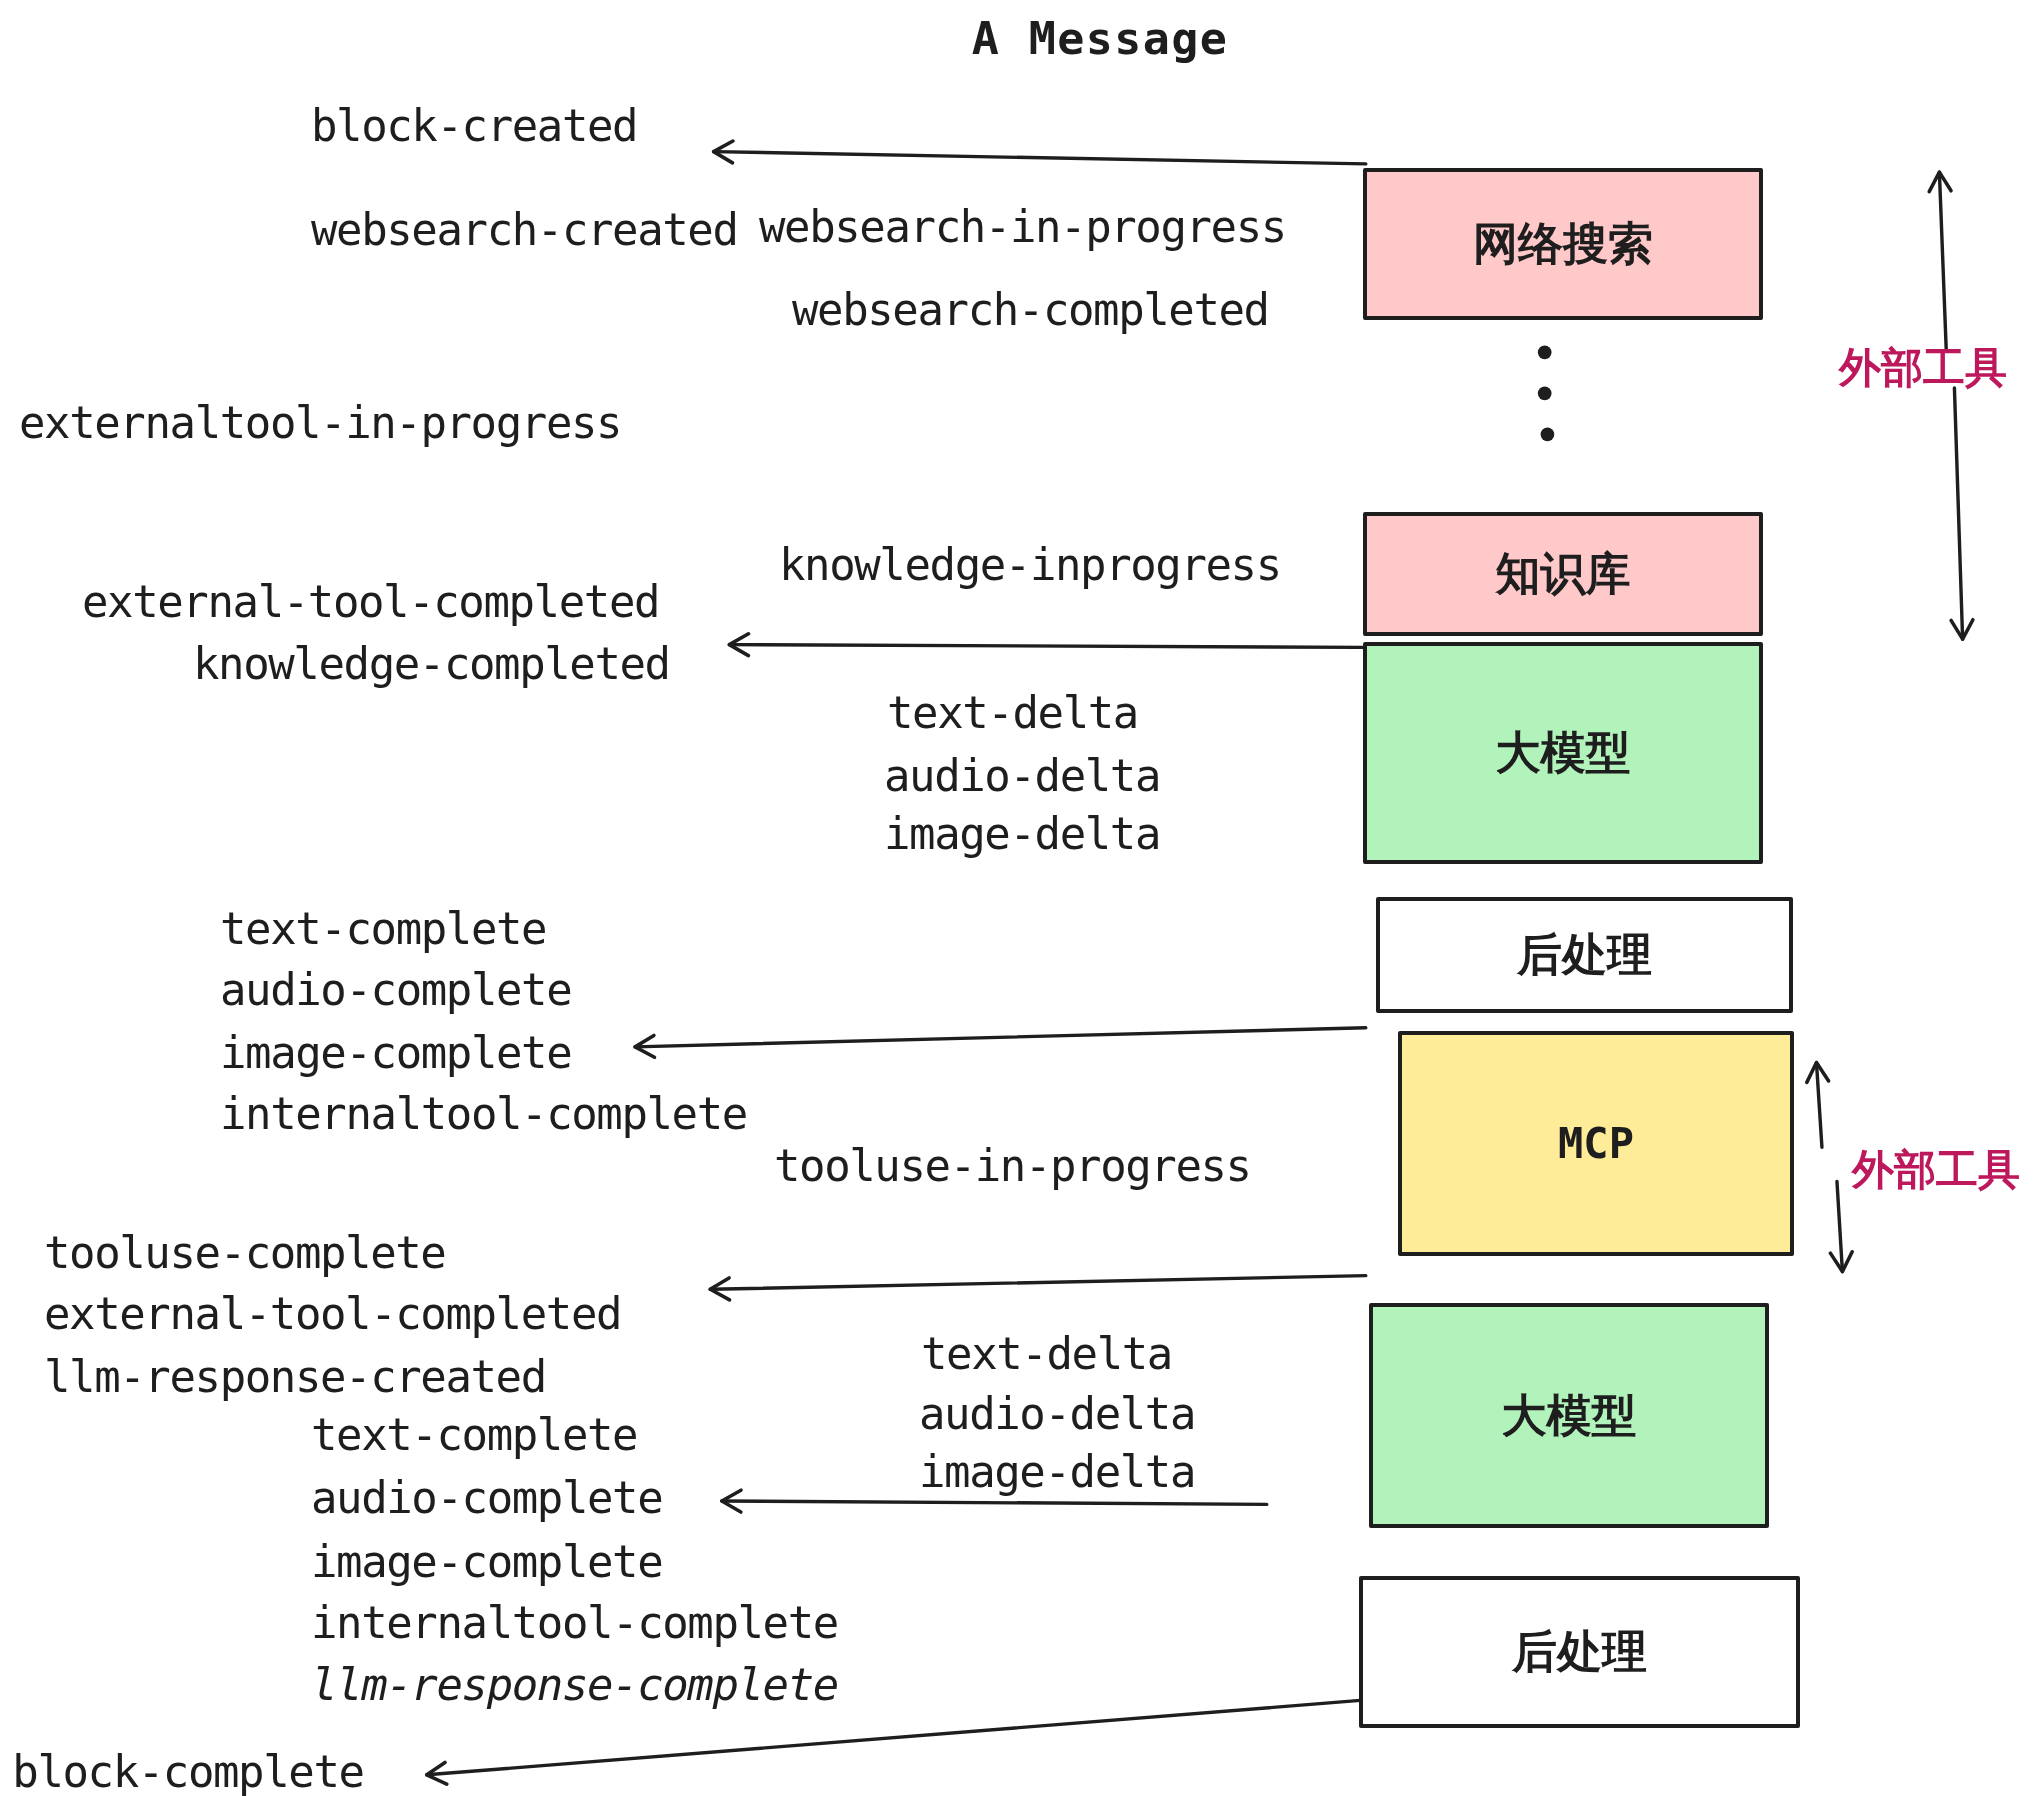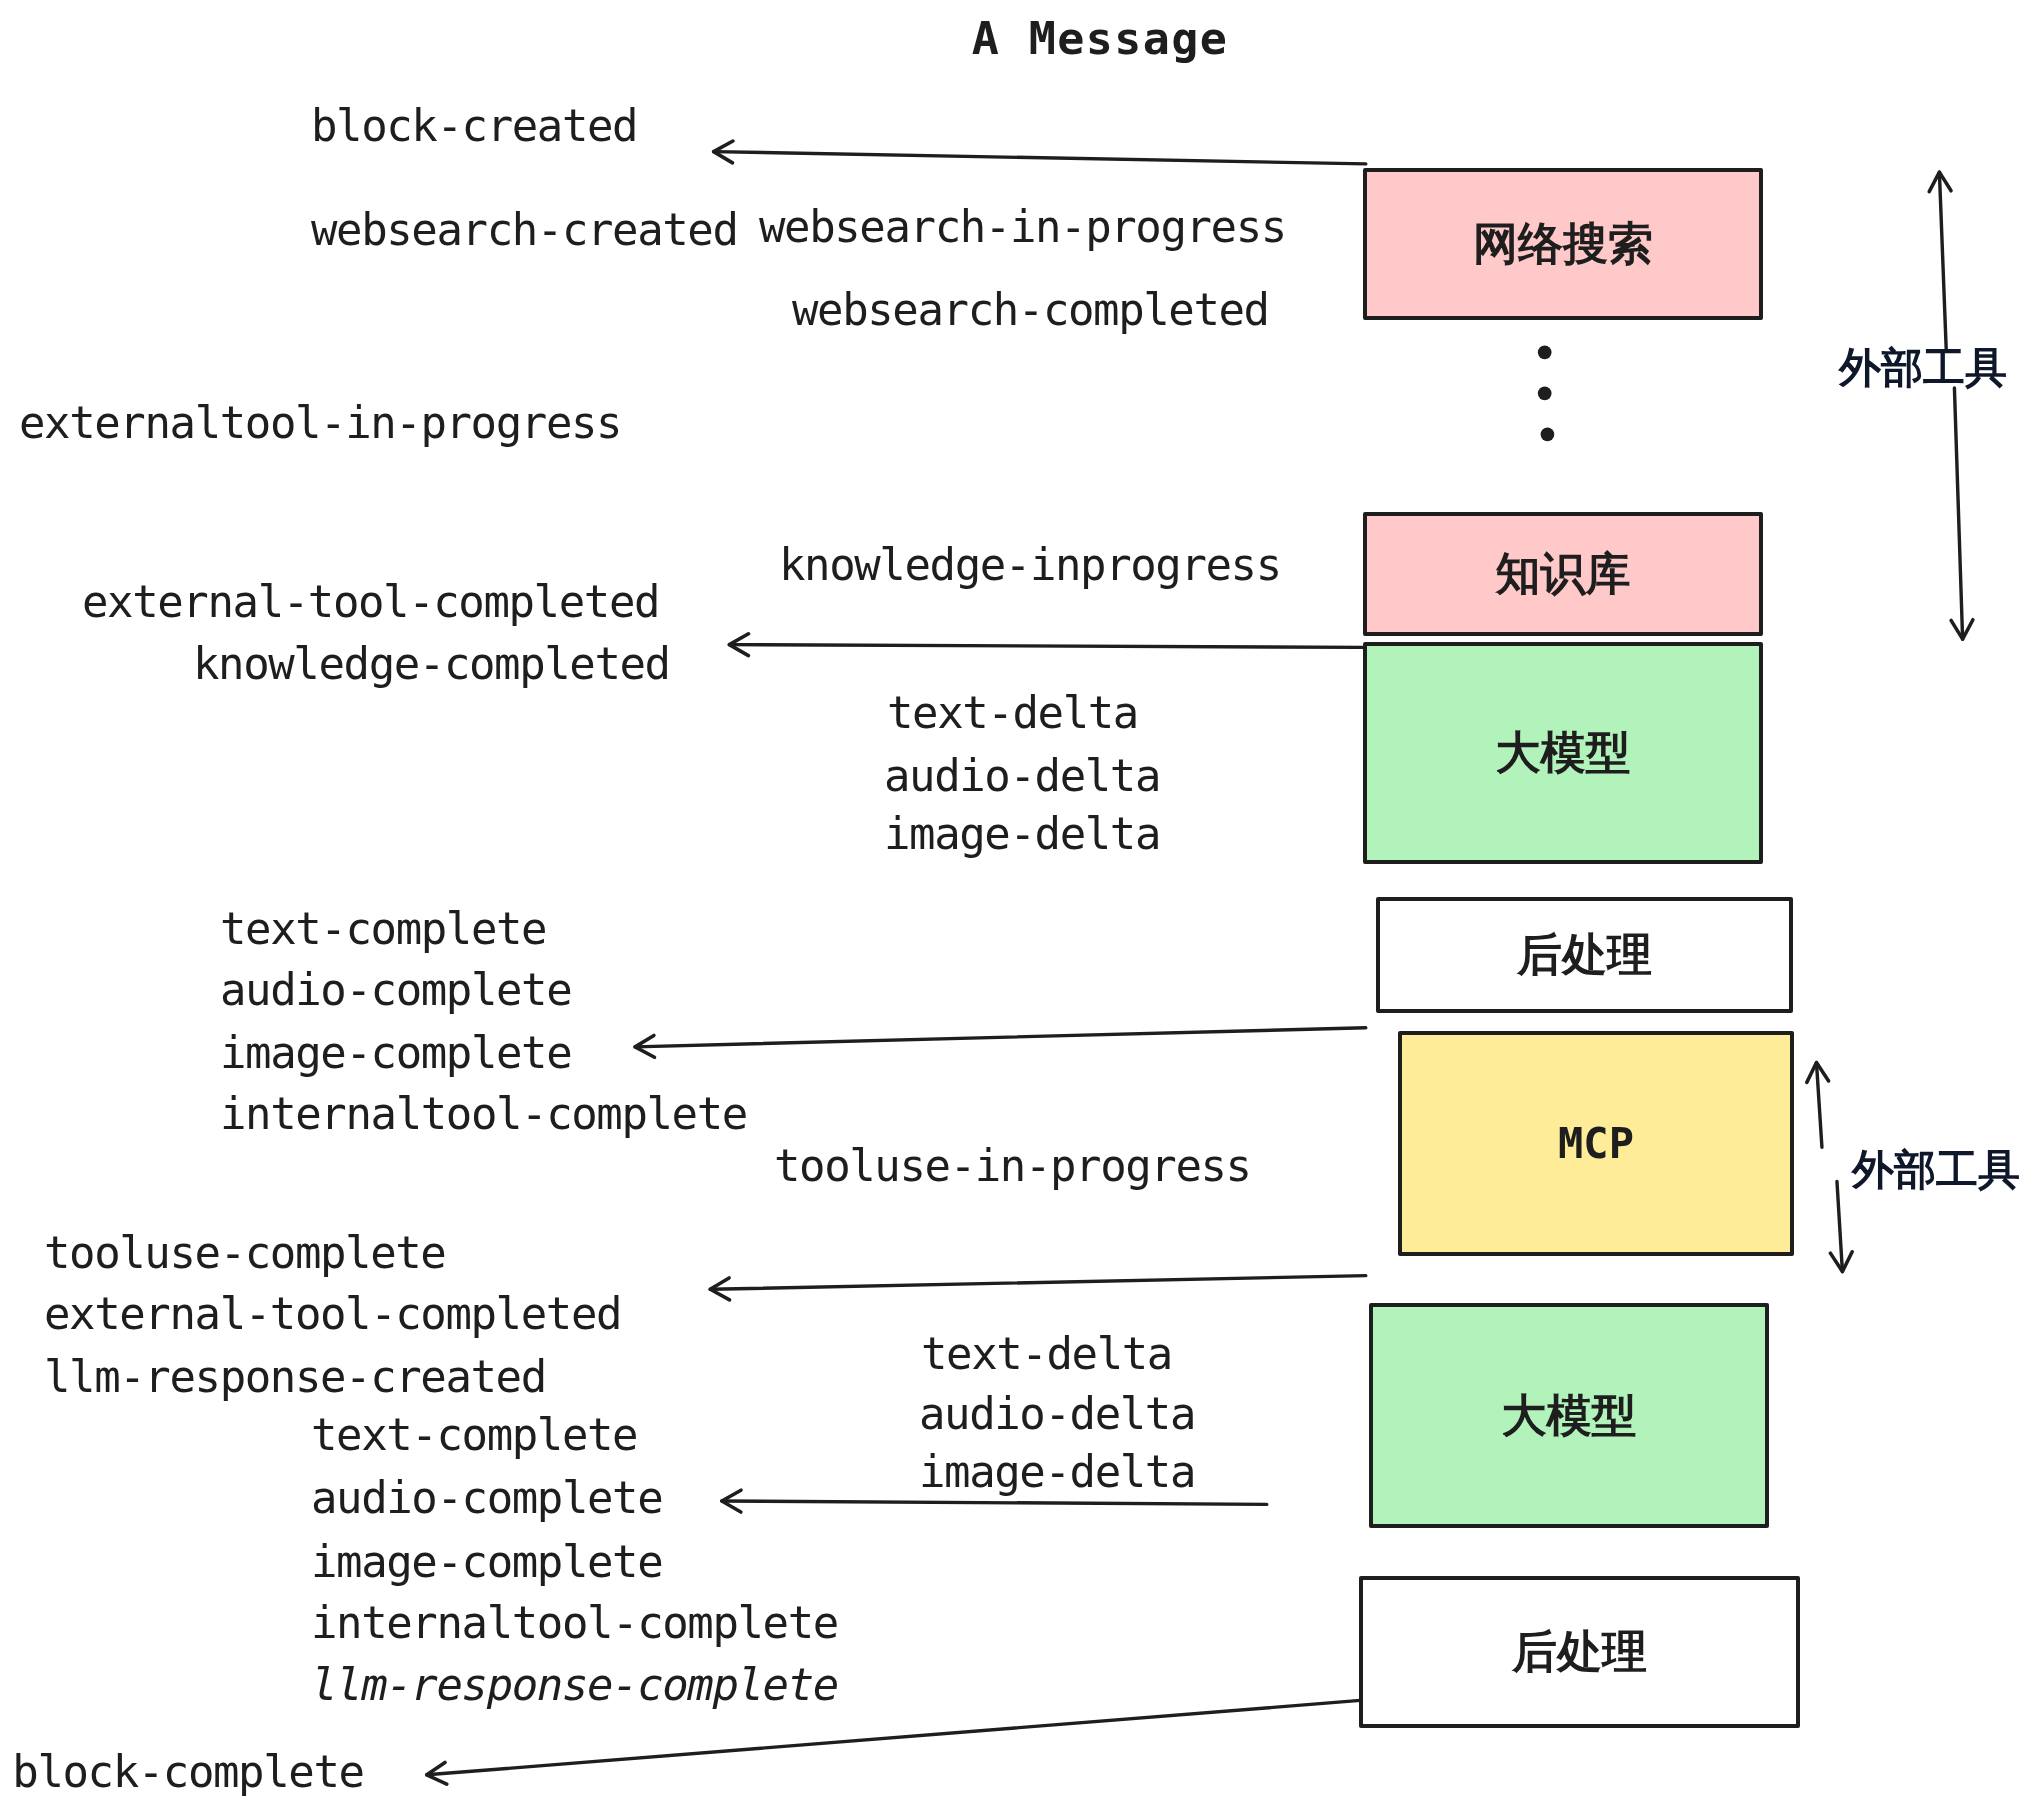--- a/index.html
+++ b/index.html
@@ -37,21 +37,21 @@
     font-family:"DejaVu Sans","Liberation Sans",sans-serif;
     font-size:45px;font-weight:600;
     color:#1e1e1e;
   }
   .box.mono{font-family:"DejaVu Sans Mono","Liberation Mono",monospace;font-weight:700;font-size:42px;}
   .side-label{
     position:absolute;
     font-family:"DejaVu Sans","Liberation Sans",sans-serif;
     font-size:42px;font-weight:600;
     white-space:nowrap;
-    color:#0f172a;
+    color:#be185d;
   }
   
   #box-websearch{left:1363px;top:168px;width:400px;height:152px;}
   #box-knowledge{left:1363px;top:512px;width:400px;height:124px;}
   #box-llm1{left:1363px;top:642px;width:400px;height:222px;}
   #box-post1{left:1376px;top:897px;width:417px;height:116px;}
   #box-mcp{left:1366px;top:1031px;width:396px;height:225px;}
   #box-llm2{left:1369px;top:1303px;width:400px;height:225px;}
   #box-post2{left:1359px;top:1576px;width:441px;height:152px;}
 </style>

